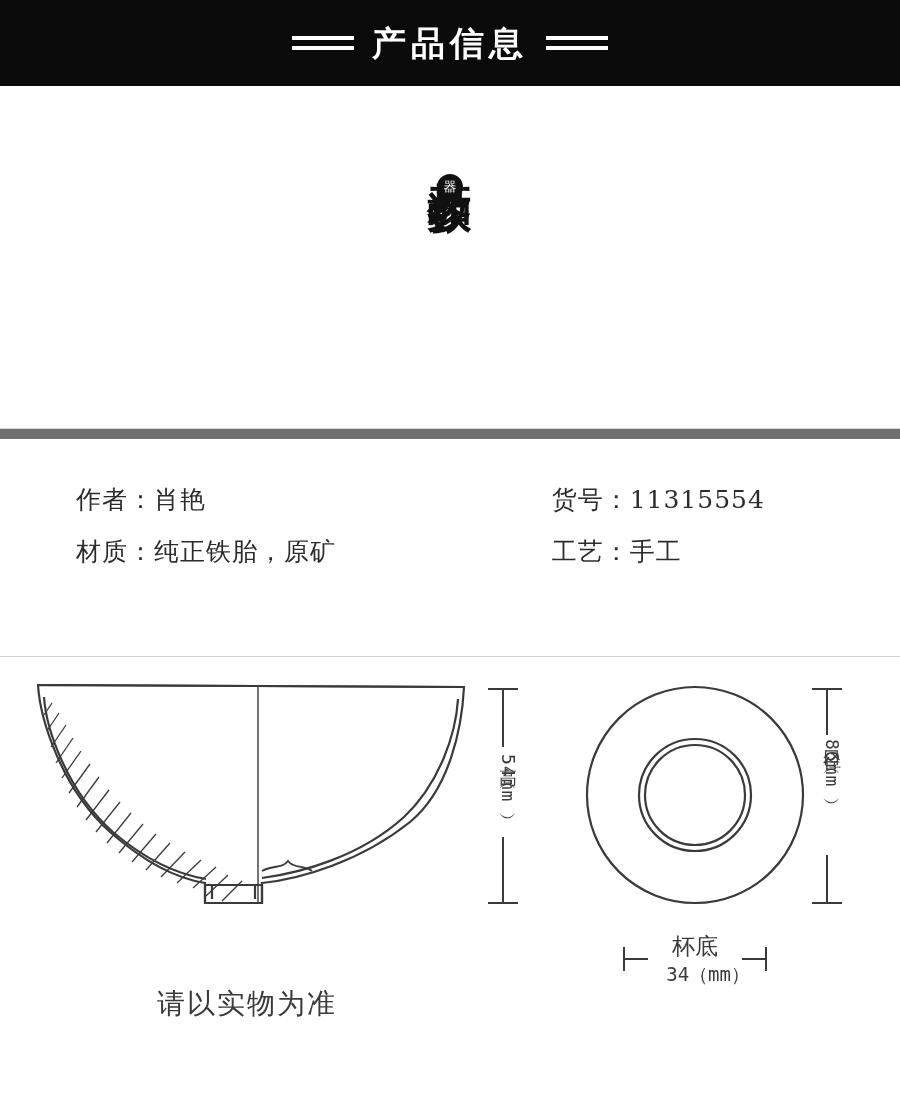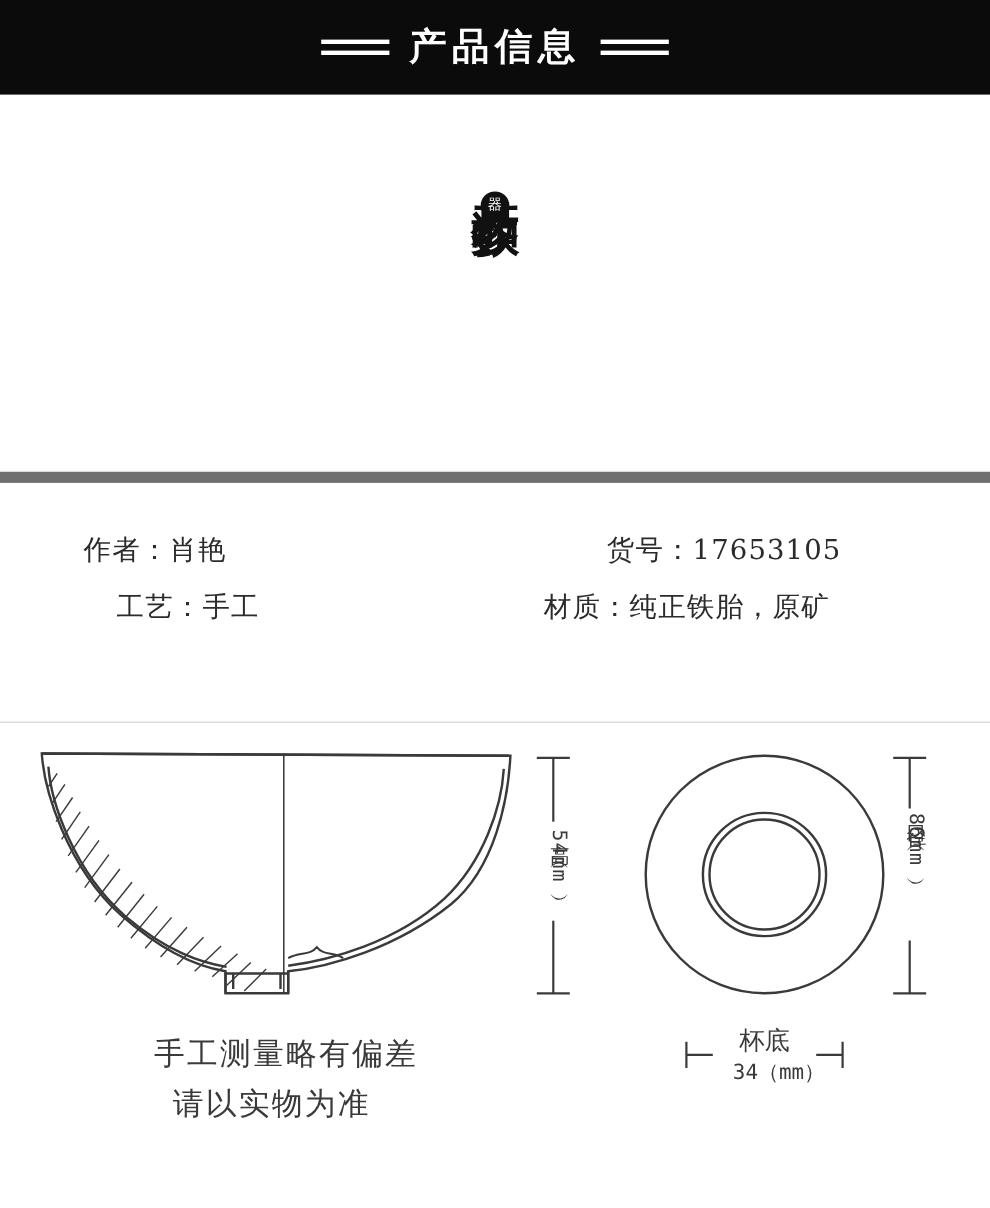--- a/index.html
+++ b/index.html
@@ -172,30 +172,30 @@
 
   <div class="grey-band"></div>
 
   <div class="specs">
 
     <div class="spec-row">
       <div class="spec-cell left">
         <span class="spec-label">作者：</span><span class="spec-value">肖艳</span>
       </div>
       <div class="spec-cell right">
-        <span class="spec-label">货号：</span><span class="spec-value">17653105</span>
+        <span class="spec-label">货号：</span><span class="spec-value">11315554</span>
       </div>
     </div>
 
     <div class="spec-row">
+      <div class="spec-cell left">
+        <span class="spec-label">材质：</span><span class="spec-value">纯正铁胎，原矿</span>
+      </div>
       <div class="spec-cell right">
         <span class="spec-label">工艺：</span><span class="spec-value">手工</span>
-      </div>
-      <div class="spec-cell left">
-        <span class="spec-label">材质：</span><span class="spec-value">纯正铁胎，原矿</span>
       </div>
     </div>
 
 
   </div>
 
   <div class="drawing">
 
     <svg width="900" height="441" viewBox="0 0 900 441">
 
@@ -267,18 +267,17 @@
       </g>
     </svg>
 
     <div class="vert-dim" style="left:496px; top:96px; height:80px;">高54（mm）</div>
 
     <div class="vert-dim" style="left:820px; top:80px; height:120px;">口径86（mm）</div>
 
     <div class="hcaption" style="left:645px; top:274px; width:100px; font-size:23px;">杯底</div>
     <div class="hcaption" style="left:640px; top:305px; width:110px; font-family:'DejaVu Sans Mono','Liberation Mono',monospace; font-size:19px;text-align:right;">34（mm）</div>
 
-    <div class="hcaption" style="left:60px; top:282px; width:400px; font-size:28px; letter-spacing:2px;">手工测量略有偏差</div>
     <div class="hcaption" style="left:47px; top:328px; width:400px; font-size:28px; letter-spacing:2px;">请以实物为准</div>
 
   </div>
 
 </div>
 
 </body></html>

